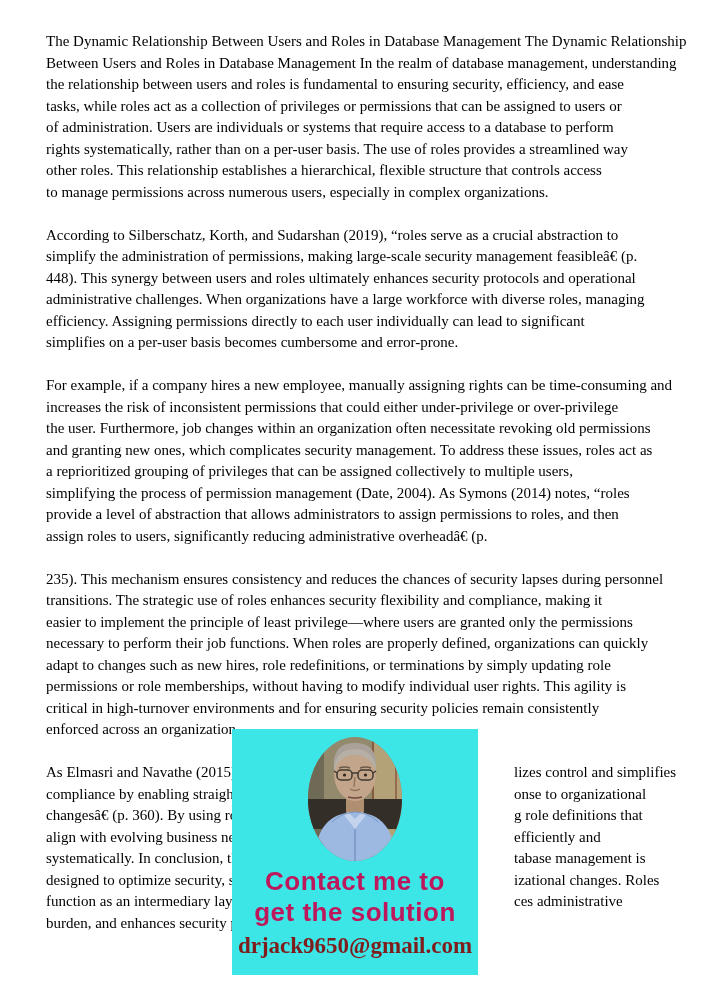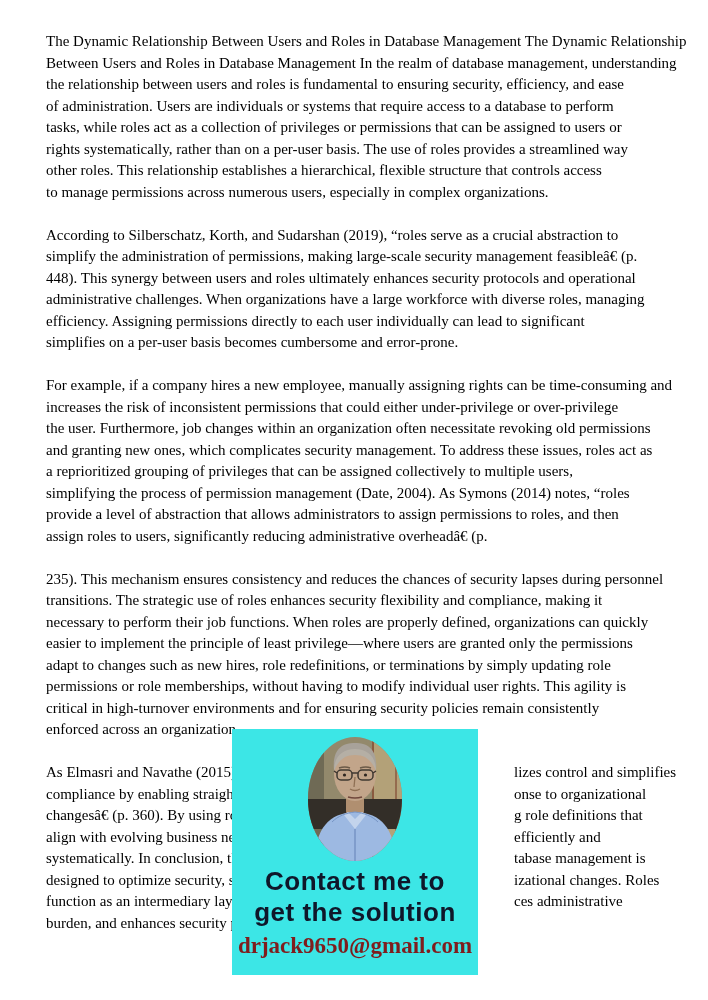--- a/index.html
+++ b/index.html
@@ -80,22 +80,22 @@
 </style>
 </head>
 <body>
 
 <div class="page">
 
   <div class="doc" style="color: rgb(0, 0, 0);">
       <div class="line">The Dynamic Relationship Between Users and Roles in Database Management The Dynamic Relationship</div>
       <div class="line">Between Users and Roles in Database Management In the realm of database management, understanding</div>
       <div class="line">the relationship between users and roles is fundamental to ensuring security, efficiency, and ease</div>
+      <div class="line">tasks, while roles act as a collection of privileges or permissions that can be assigned to users or</div>
       <div class="line">of administration. Users are individuals or systems that require access to a database to perform</div>
-      <div class="line">tasks, while roles act as a collection of privileges or permissions that can be assigned to users or</div>
       <div class="line">rights systematically, rather than on a per-user basis. The use of roles provides a streamlined way</div>
       <div class="line">other roles. This relationship establishes a hierarchical, flexible structure that controls access</div>
       <div class="line">to manage permissions across numerous users, especially in complex organizations.</div>
       <div class="line blank"></div>
       <div class="line">According to Silberschatz, Korth, and Sudarshan (2019), “roles serve as a crucial abstraction to</div>
       <div class="line">simplify the administration of permissions, making large-scale security management feasibleâ€ (p.</div>
       <div class="line">448). This synergy between users and roles ultimately enhances security protocols and operational</div>
       <div class="line">administrative challenges. When organizations have a large workforce with diverse roles, managing</div>
       <div class="line">efficiency. Assigning permissions directly to each user individually can lead to significant</div>
       <div class="line">simplifies on a per-user basis becomes cumbersome and error-prone.</div>
@@ -104,22 +104,22 @@
       <div class="line">increases the risk of inconsistent permissions that could either under-privilege or over-privilege</div>
       <div class="line">the user. Furthermore, job changes within an organization often necessitate revoking old permissions</div>
       <div class="line">and granting new ones, which complicates security management. To address these issues, roles act as</div>
       <div class="line">a reprioritized grouping of privileges that can be assigned collectively to multiple users,</div>
       <div class="line">simplifying the process of permission management (Date, 2004). As Symons (2014) notes, “roles</div>
       <div class="line">provide a level of abstraction that allows administrators to assign permissions to roles, and then</div>
       <div class="line">assign roles to users, significantly reducing administrative overheadâ€ (p.</div>
       <div class="line blank"></div>
       <div class="line">235). This mechanism ensures consistency and reduces the chances of security lapses during personnel</div>
       <div class="line">transitions. The strategic use of roles enhances security flexibility and compliance, making it</div>
+      <div class="line">easier to implement the principle of least privilege—where users are granted only the permissions</div>
       <div class="line">necessary to perform their job functions. When roles are properly defined, organizations can quickly</div>
-      <div class="line">easier to implement the principle of least privilege—where users are granted only the permissions</div>
       <div class="line">adapt to changes such as new hires, role redefinitions, or terminations by simply updating role</div>
       <div class="line">permissions or role memberships, without having to modify individual user rights. This agility is</div>
       <div class="line">critical in high-turnover environments and for ensuring security policies remain consistently</div>
       <div class="line">enforced across an organization</div>
       <div class="line blank"></div>
       <div class="line"><span class="frag-left">As Elmasri and Navathe (2015)</span><span class="frag-right">lizes control and simplifies</span></div>
       <div class="line"><span class="frag-left">compliance by enabling straight</span><span class="frag-right">onse to organizational</span></div>
       <div class="line"><span class="frag-left">changesâ€ (p. 360). By using ro</span><span class="frag-right">g role definitions that</span></div>
       <div class="line"><span class="frag-left">align with evolving business ne</span><span class="frag-right">efficiently and</span></div>
       <div class="line"><span class="frag-left">systematically. In conclusion, th</span><span class="frag-right">tabase management is</span></div>
@@ -170,20 +170,20 @@
 
           <circle cx="36.5" cy="38" r="1.6" fill="#2e2620"></circle>
           <circle cx="57.5" cy="38" r="1.6" fill="#2e2620"></circle>
 
           <path d="M47,40 L46,50 M42,52 Q47,55 52,52" stroke="#8f7054" stroke-width="1.3" fill="none"></path>
 
           <path d="M40,60 Q47,62 54,60" stroke="#70483c" stroke-width="1.6" fill="none"></path>
         </g>
       </svg>
     </div>
-    <div class="contact" style="color: #0f172a;">
+    <div class="contact" style="color: #be185d;">
       <div>Contact me to</div>
       <div>get the solution</div>
     </div>
     <div class="email">drjack9650@gmail.com</div>
   </div>
 
 </div>
 
 </body></html>

